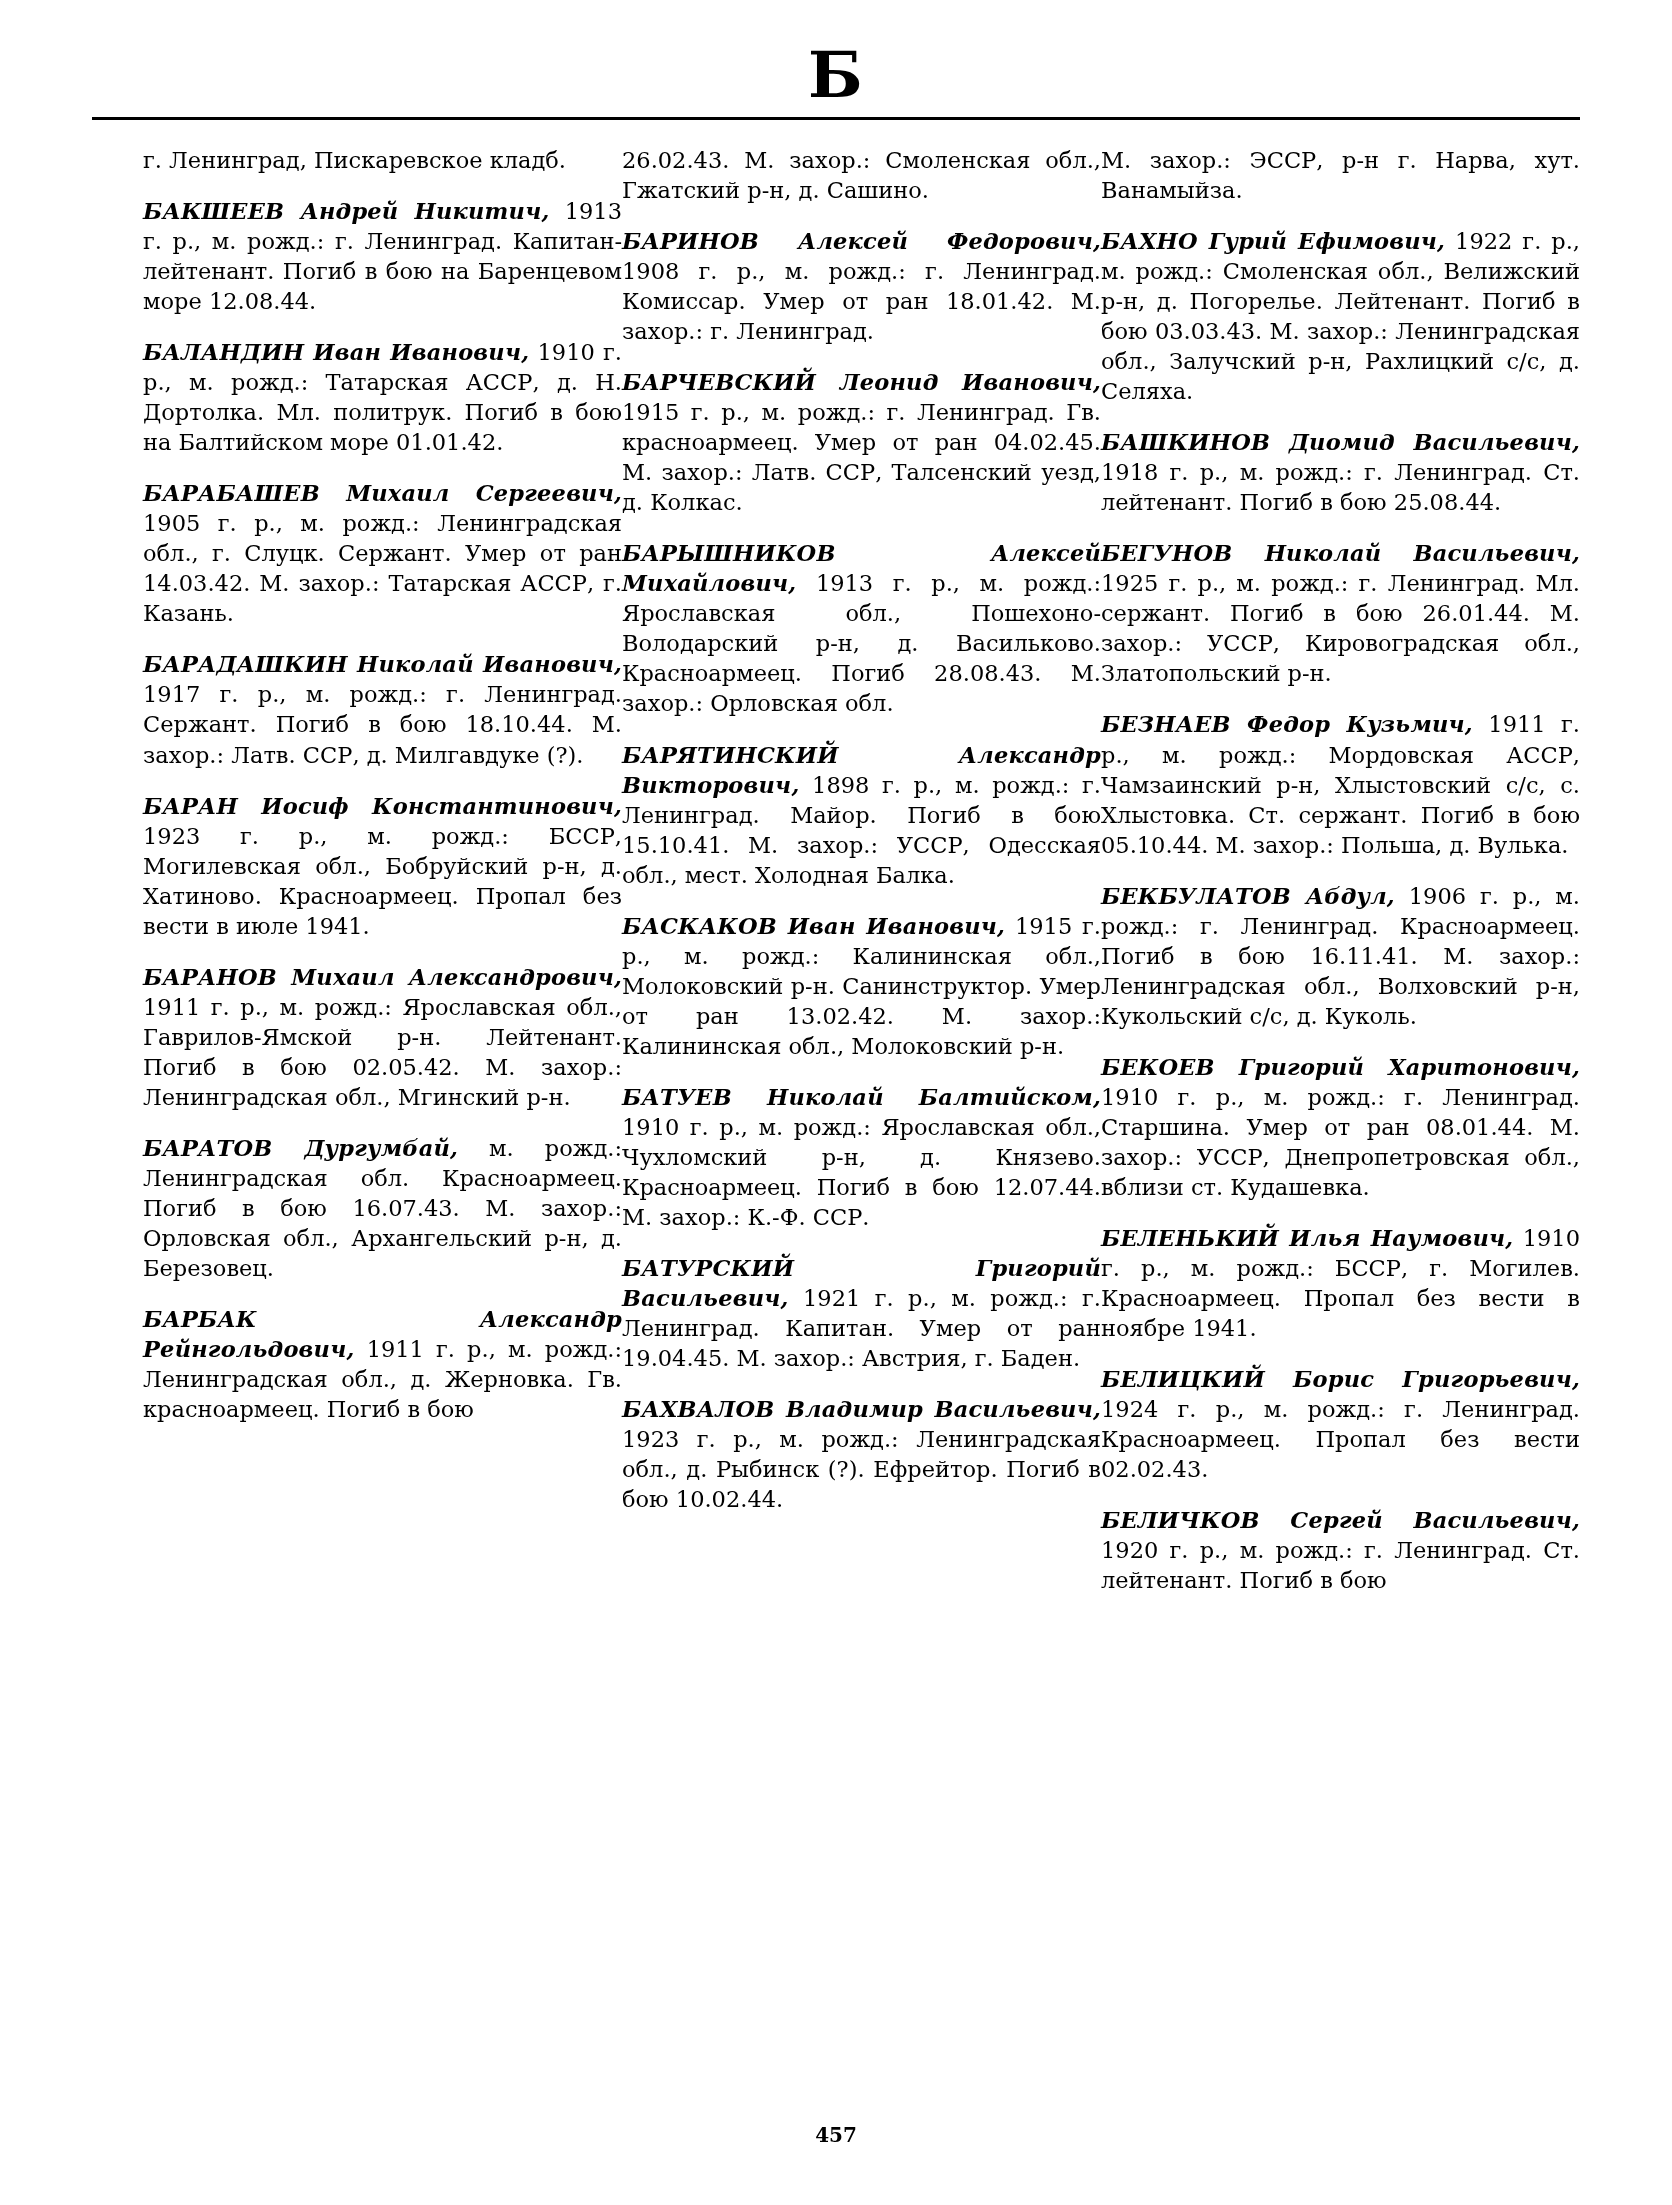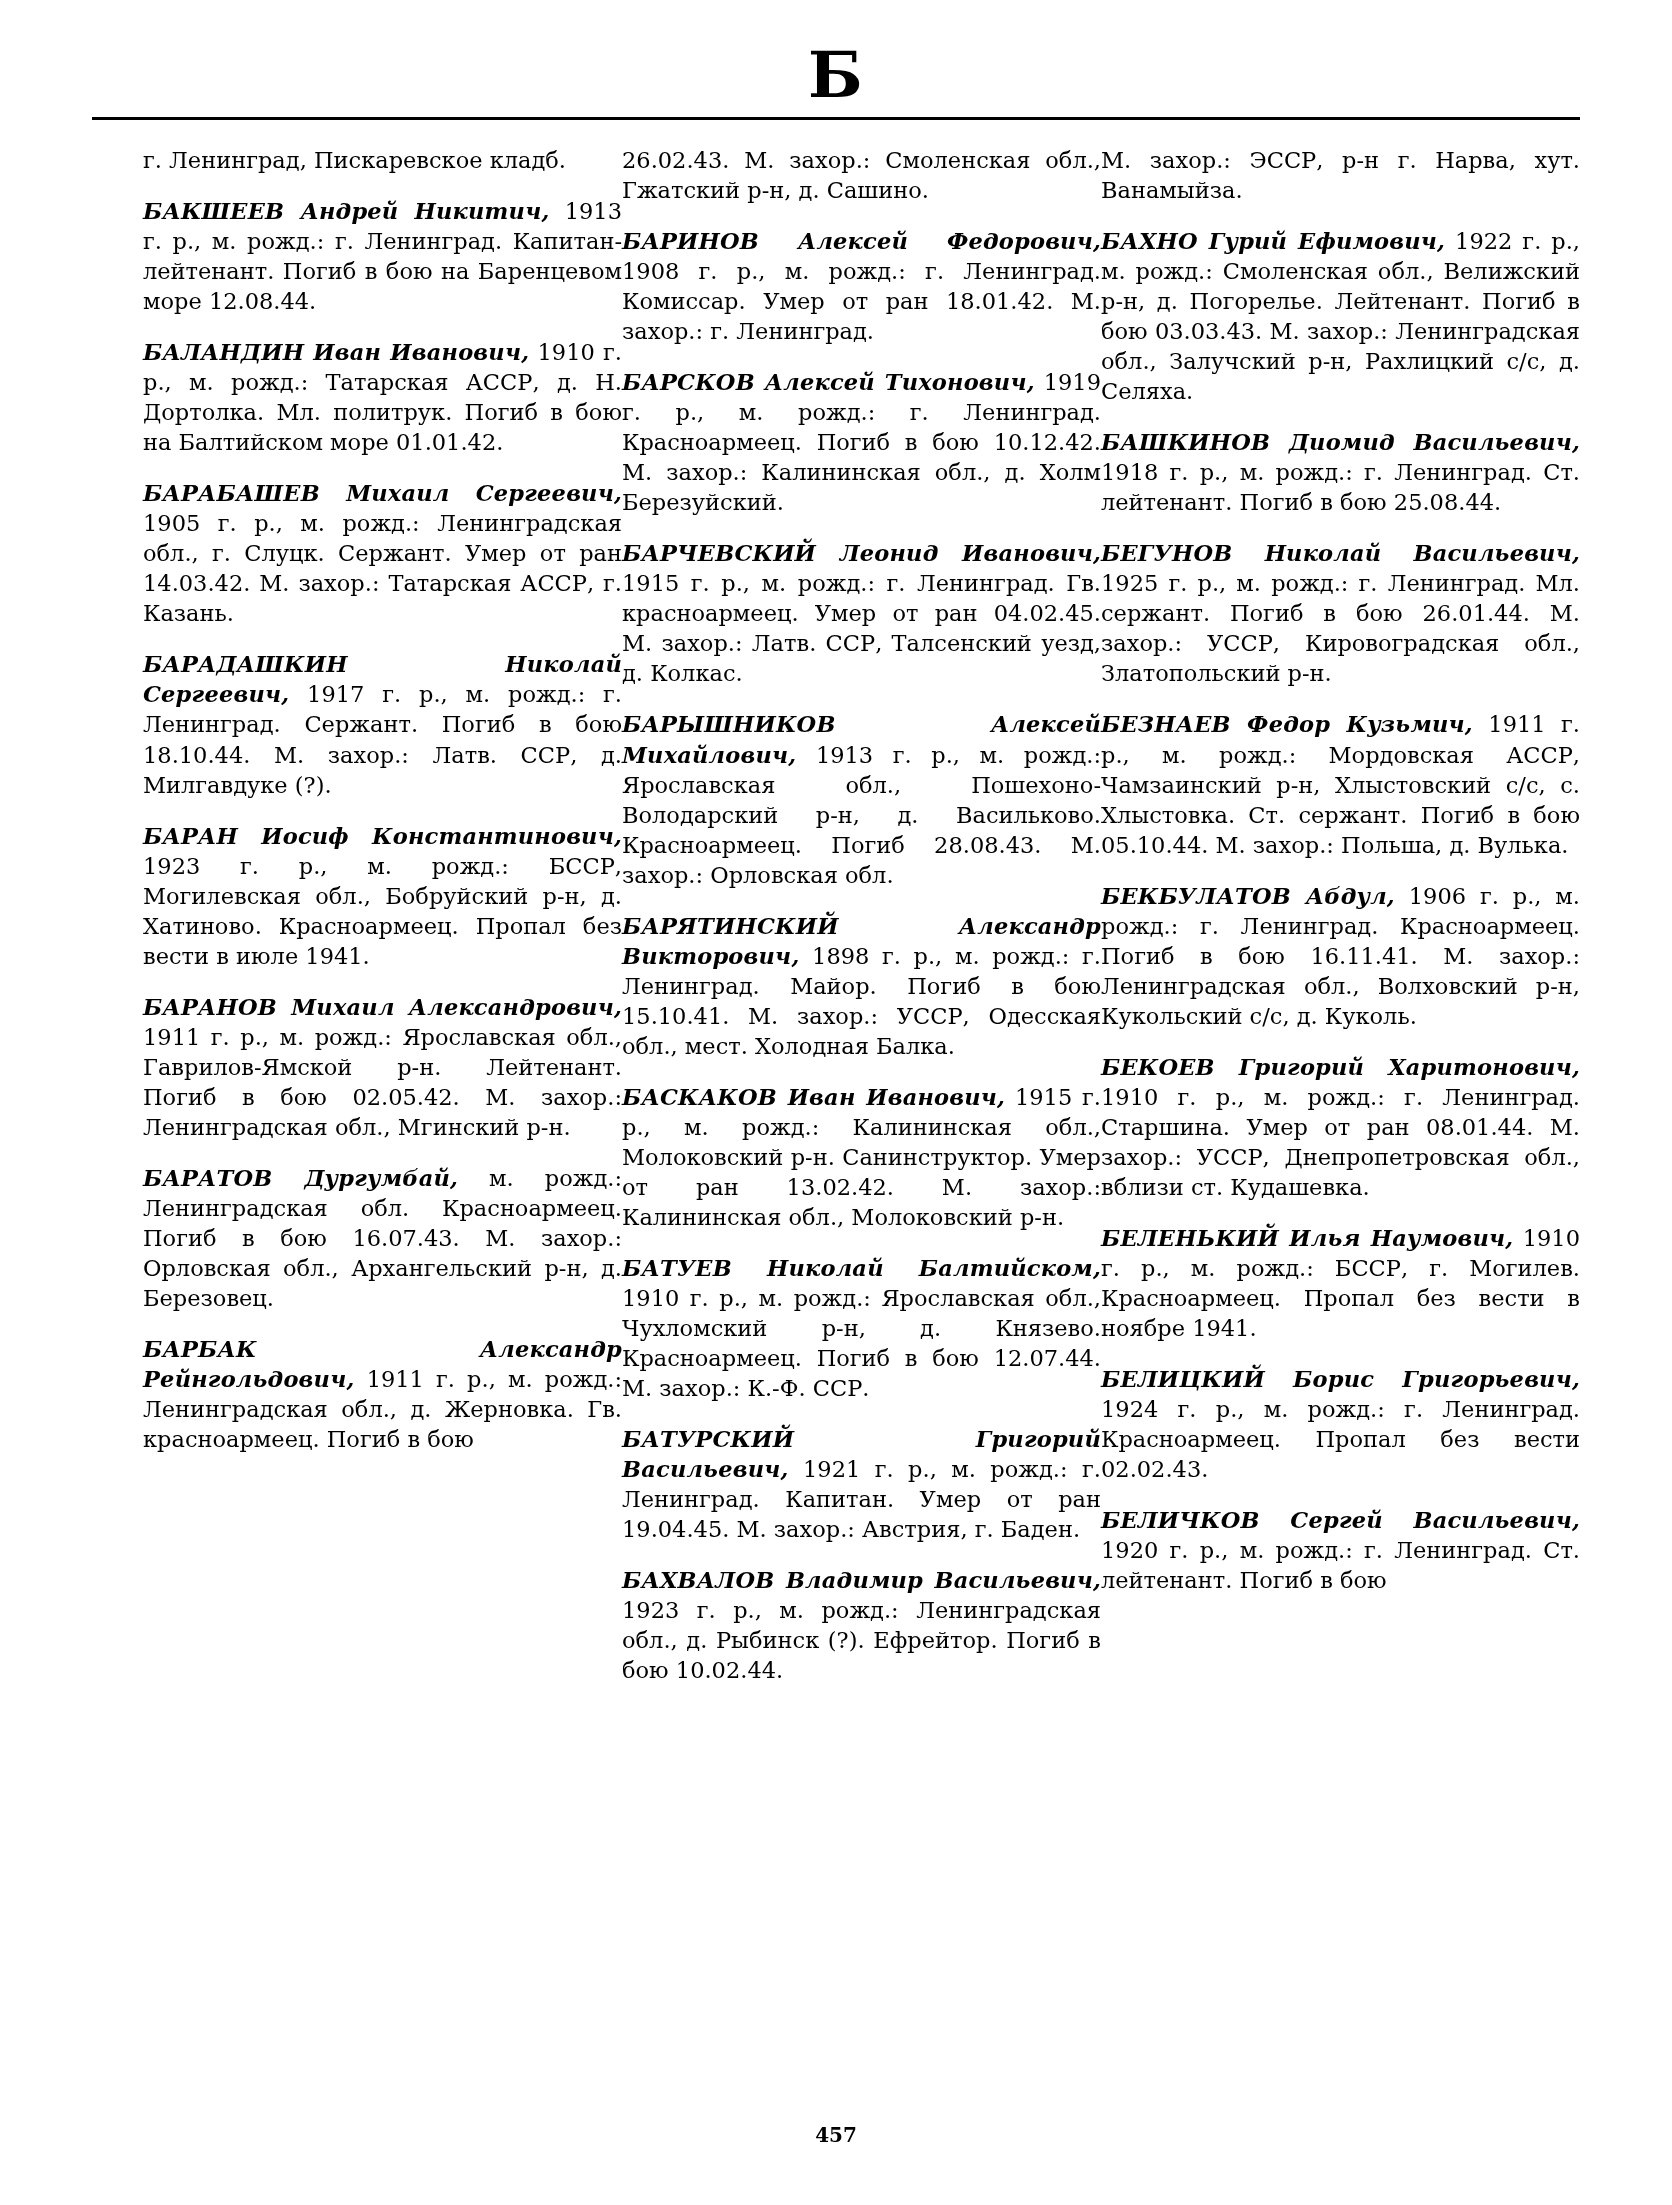--- a/index.html
+++ b/index.html
@@ -90,31 +90,30 @@
   <div class="page-header">Б</div>
   <hr class="header-rule">
 
   <div class="columns">
 
     <div class="col">
       <div class="cont">г. Ленинград, Пискаревское кладб.</div>
       <div class="entry"><b>БАКШЕЕВ Андрей Никитич,</b><span> 1913 г. р., м. рожд.: г. Ленинград. Капитан-лейтенант. Погиб в бою на Баренцевом море 12.08.44.</span></div>
       <div class="entry"><b>БАЛАНДИН Иван Иванович,</b><span> 1910 г. р., м. рожд.: Татарская АССР, д. Н. Дортолка. Мл. политрук. Погиб в бою на Балтийском море 01.01.42.</span></div>
       <div class="entry"><b>БАРАБАШЕВ Михаил Сергеевич,</b><span> 1905 г. р., м. рожд.: Ленинградская обл., г. Слуцк. Сержант. Умер от ран 14.03.42. М. захор.: Татарская АССР, г. Казань.</span></div>
-      <div class="entry"><b>БАРАДАШКИН Николай Сергеевич,</b><span> 1917 г. р., м. рожд.: г. Ленинград. Сержант. Погиб в бою 18.10.44. М. захор.: Латв. ССР, д. Милгавдуке (?).</span></div>
+      <div class="entry"><b>БАРАДАШКИН Николай Иванович,</b><span> 1917 г. р., м. рожд.: г. Ленинград. Сержант. Погиб в бою 18.10.44. М. захор.: Латв. ССР, д. Милгавдуке (?).</span></div>
       <div class="entry"><b>БАРАН Иосиф Константинович,</b><span> 1923 г. р., м. рожд.: БССР, Могилевская обл., Бобруйский р-н, д. Хатиново. Красноармеец. Пропал без вести в июле 1941.</span></div>
       <div class="entry"><b>БАРАНОВ Михаил Александрович,</b><span> 1911 г. р., м. рожд.: Ярославская обл., Гаврилов-Ямской р-н. Лейтенант. Погиб в бою 02.05.42. М. захор.: Ленинградская обл., Мгинский р-н.</span></div>
       <div class="entry"><b>БАРАТОВ Дургумбай,</b><span> м. рожд.: Ленинградская обл. Красноармеец. Погиб в бою 16.07.43. М. захор.: Орловская обл., Архангельский р-н, д. Березовец.</span></div>
       <div class="entry"><b>БАРБАК Александр Рейнгольдович,</b><span> 1911 г. р., м. рожд.: Ленинградская обл., д. Жерновка. Гв. красноармеец. Погиб в бою</span></div>
     </div>
 
     <div class="col">
       <div class="cont">26.02.43. М. захор.: Смоленская обл., Гжатский р-н, д. Сашино.</div>
       <div class="entry"><b>БАРИНОВ Алексей Федорович,</b><span> 1908 г. р., м. рожд.: г. Ленинград. Комиссар. Умер от ран 18.01.42. М. захор.: г. Ленинград.</span></div>
-      <div class="entry"><b>БАРСКОВ Алексей Тихонович,</b><span> 1919 г. р., м. рожд.: г. Ленинград. Красноармеец. Погиб в бою 10.12.42. М. захор.: Калининская обл., д. Холм Березуйский.</span></div>
       <div class="entry"><b>БАРЧЕВСКИЙ Леонид Иванович,</b><span> 1915 г. р., м. рожд.: г. Ленинград. Гв. красноармеец. Умер от ран 04.02.45. М. захор.: Латв. ССР, Талсенский уезд, д. Колкас.</span></div>
       <div class="entry"><b>БАРЫШНИКОВ Алексей Михайлович,</b><span> 1913 г. р., м. рожд.: Ярославская обл., Пошехоно-Володарский р-н, д. Васильково. Красноармеец. Погиб 28.08.43. М. захор.: Орловская обл.</span></div>
       <div class="entry"><b>БАРЯТИНСКИЙ Александр Викторович,</b><span> 1898 г. р., м. рожд.: г. Ленинград. Майор. Погиб в бою 15.10.41. М. захор.: УССР, Одесская обл., мест. Холодная Балка.</span></div>
       <div class="entry"><b>БАСКАКОВ Иван Иванович,</b><span> 1915 г. р., м. рожд.: Калининская обл., Молоковский р-н. Санинструктор. Умер от ран 13.02.42. М. захор.: Калининская обл., Молоковский р-н.</span></div>
       <div class="entry"><b>БАТУЕВ Николай Балтийском,</b><span> 1910 г. р., м. рожд.: Ярославская обл., Чухломский р-н, д. Князево. Красноармеец. Погиб в бою 12.07.44. М. захор.: К.-Ф. ССР.</span></div>
       <div class="entry"><b>БАТУРСКИЙ Григорий Васильевич,</b><span> 1921 г. р., м. рожд.: г. Ленинград. Капитан. Умер от ран 19.04.45. М. захор.: Австрия, г. Баден.</span></div>
       <div class="entry"><b>БАХВАЛОВ Владимир Васильевич,</b><span> 1923 г. р., м. рожд.: Ленинградская обл., д. Рыбинск (?). Ефрейтор. Погиб в бою 10.02.44.</span></div>
     </div>
 
     <div class="col">

